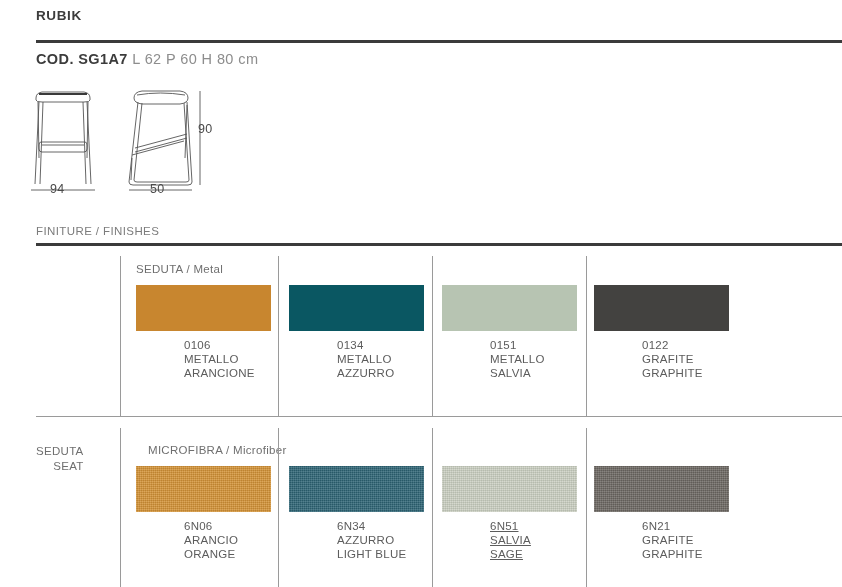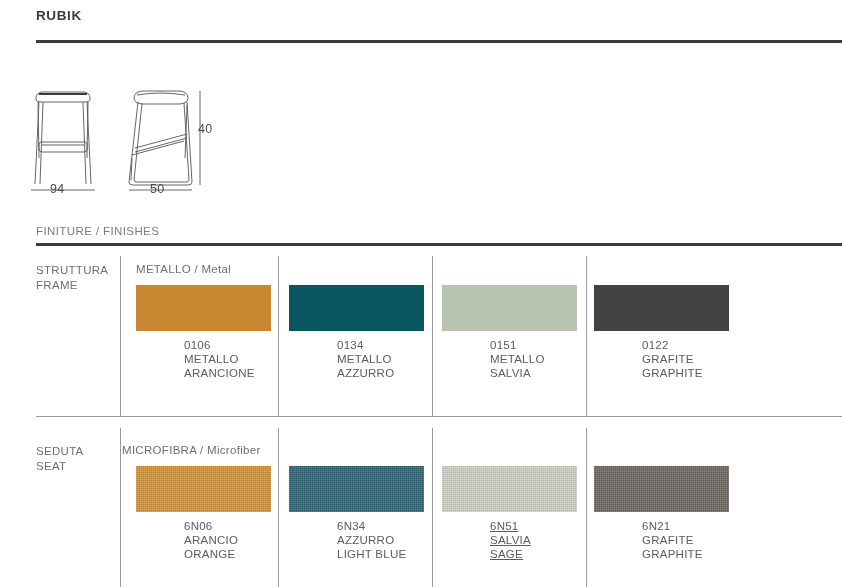--- a/index.html
+++ b/index.html
@@ -99,38 +99,38 @@
   .row-divider-frame { top: 416px; }
 
   .cat-label {
     position: absolute;
     font-size: 11.5px;
     line-height: 15px;
     color: #6f6f6f;
     letter-spacing: 0.3px;
   }
   .cat-frame { left: 36px; top: 263px; }
-  .cat-seat  { left: 36px; top: 444px; }
+  .cat-seat  { left: 36px; top: 444px; text-align: right; }
 
   .vrule {
     position: absolute;
     width: 1px;
     background: #9a9a9a;
   }
   .vrule-frame { top: 256px; height: 160px; }
   .vrule-seat  { top: 428px; height: 159px; }
 
   .mat-label {
     position: absolute;
     font-size: 11.5px;
     color: #6f6f6f;
     letter-spacing: 0.3px;
   }
   .mat-frame { left: 136px; top: 263px; }
-  .mat-seat  { left: 122px; top: 444px; }
+  .mat-seat  { left: 148px; top: 444px; }
 
   .swatch {
     position: absolute;
     width: 135px;
     height: 46px;
   }
   .swatch-frame { top: 285px; }
   .swatch-seat  { top: 466px; }
 
   .swatch-fabric {
@@ -152,20 +152,24 @@
   .cap-seat  { top: 519px; }
 </style>
 </head>
 <body>
 
 <div class="sheet">
 
   <div class="product-title">RUBIK</div>
   <div class="rule-heavy rule-top"></div>
 
+  <div class="code-line">
+    <span class="code-bold">COD. SG1A7</span>
+    <span class="code-dims">L 62 P 60 H 80 cm</span>
+  </div>
 
   <div class="drawings">
     <svg class="drawing-svg" width="260" height="112" viewBox="0 0 260 112">
       <g fill="none" stroke="#555555" stroke-width="0.9" stroke-linejoin="round">
 
         <path d="M8,12 Q8,7 14,6 L56,6 Q62,7 62,12 L62,14 Q62,16 56,16 L14,16 Q8,16 8,14 Z"></path>
         <path d="M11,8 L59,8" stroke="#3a3a3a" stroke-width="2"></path>
 
         <path d="M10,16 L11,72"></path>
         <path d="M60,16 L59,72"></path>
@@ -197,30 +201,26 @@
 
         <path d="M101,104 L164,104"></path>
 
         <path d="M172,5 L172,99"></path>
       </g>
     </svg>
   </div>
 
   <div class="dim-label dim-62">94</div>
   <div class="dim-label dim-50">50</div>
-  <div class="dim-label dim-80">40</div>
+  <div class="dim-label dim-80">90</div>
 
   <div class="finishes-label">FINITURE / FINISHES</div>
   <div class="rule-heavy rule-finishes"></div>
 
-  <div class="cat-label cat-frame">
-    <div>STRUTTURA</div>
-    <div>FRAME</div>
-  </div>
-  <div class="mat-label mat-frame">METALLO / Metal</div>
+  <div class="mat-label mat-frame">SEDUTA / Metal</div>
 
   <div class="vrule vrule-frame" style="left:120px;"></div>
   <div class="vrule vrule-frame" style="left:278px;"></div>
   <div class="vrule vrule-frame" style="left:432px;"></div>
   <div class="vrule vrule-frame" style="left:586px;"></div>
 
   <div class="swatch swatch-frame" style="left:136px; background:#C8862F;"></div>
   <div class="swatch swatch-frame" style="left:289px; background:#0A5762;"></div>
   <div class="swatch swatch-frame" style="left:442px; background:#B7C4B2;"></div>
   <div class="swatch swatch-frame" style="left:594px; background:#434240;"></div>

